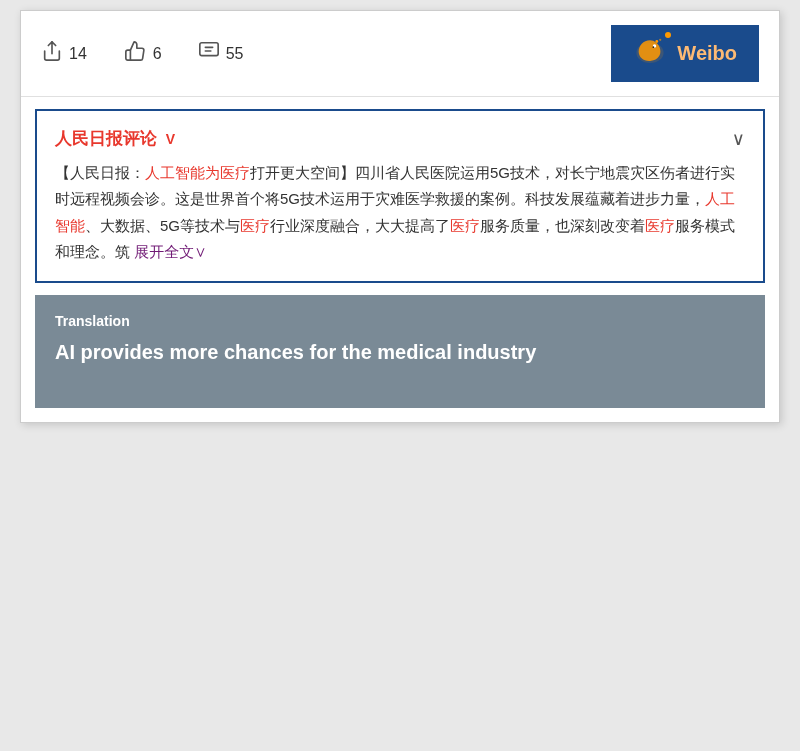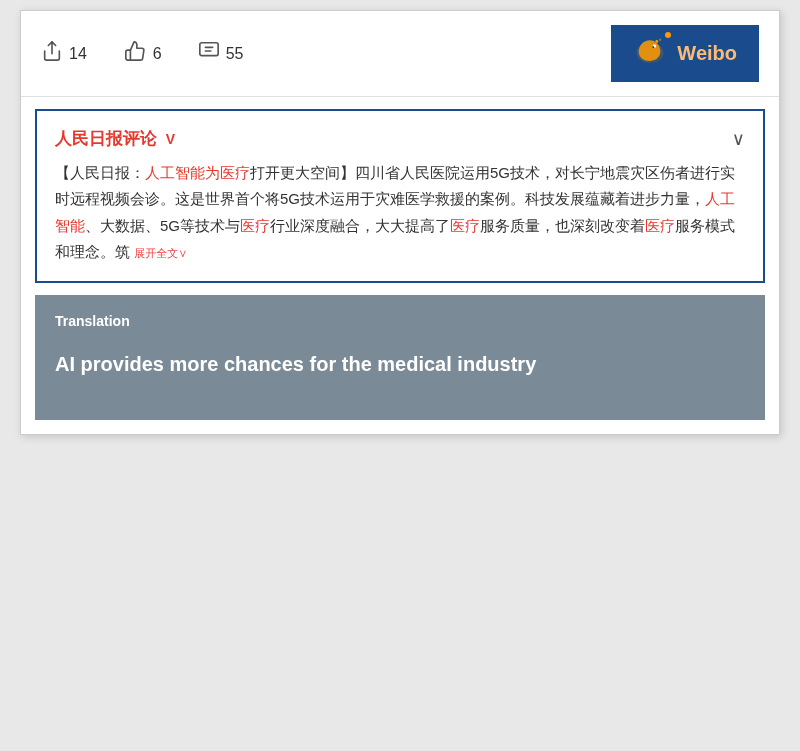--- a/index.html
+++ b/index.html
@@ -103,37 +103,37 @@
     }
     .post-content {
       font-size: 15px;
       line-height: 1.75;
       color: #333333;
     }
     .post-content .highlight-red {
       color: #e8382d;
     }
     .expand-link {
-      color: #ef4444;
+      color: #701a75;
       cursor: pointer;
-      font-size: 11px;
+      font-size: 15px;
     }
 
     
     .translation-section {
       background: #7a8a96;
       margin: 0 14px 14px 14px;
       padding: 18px 20px 24px 20px;
       color: #ffffff;
     }
     .translation-label {
       font-size: 14px;
       font-weight: bold;
       color: #ffffff;
-      margin-bottom: 22px;
+      margin-bottom: 10px;
     }
     .translation-source {
       font-size: 13px;
       color: #e8e8e8;
       margin-bottom: 14px;
     }
     .translation-title {
       font-size: 20px;
       font-weight: bold;
       color: #ffffff;

